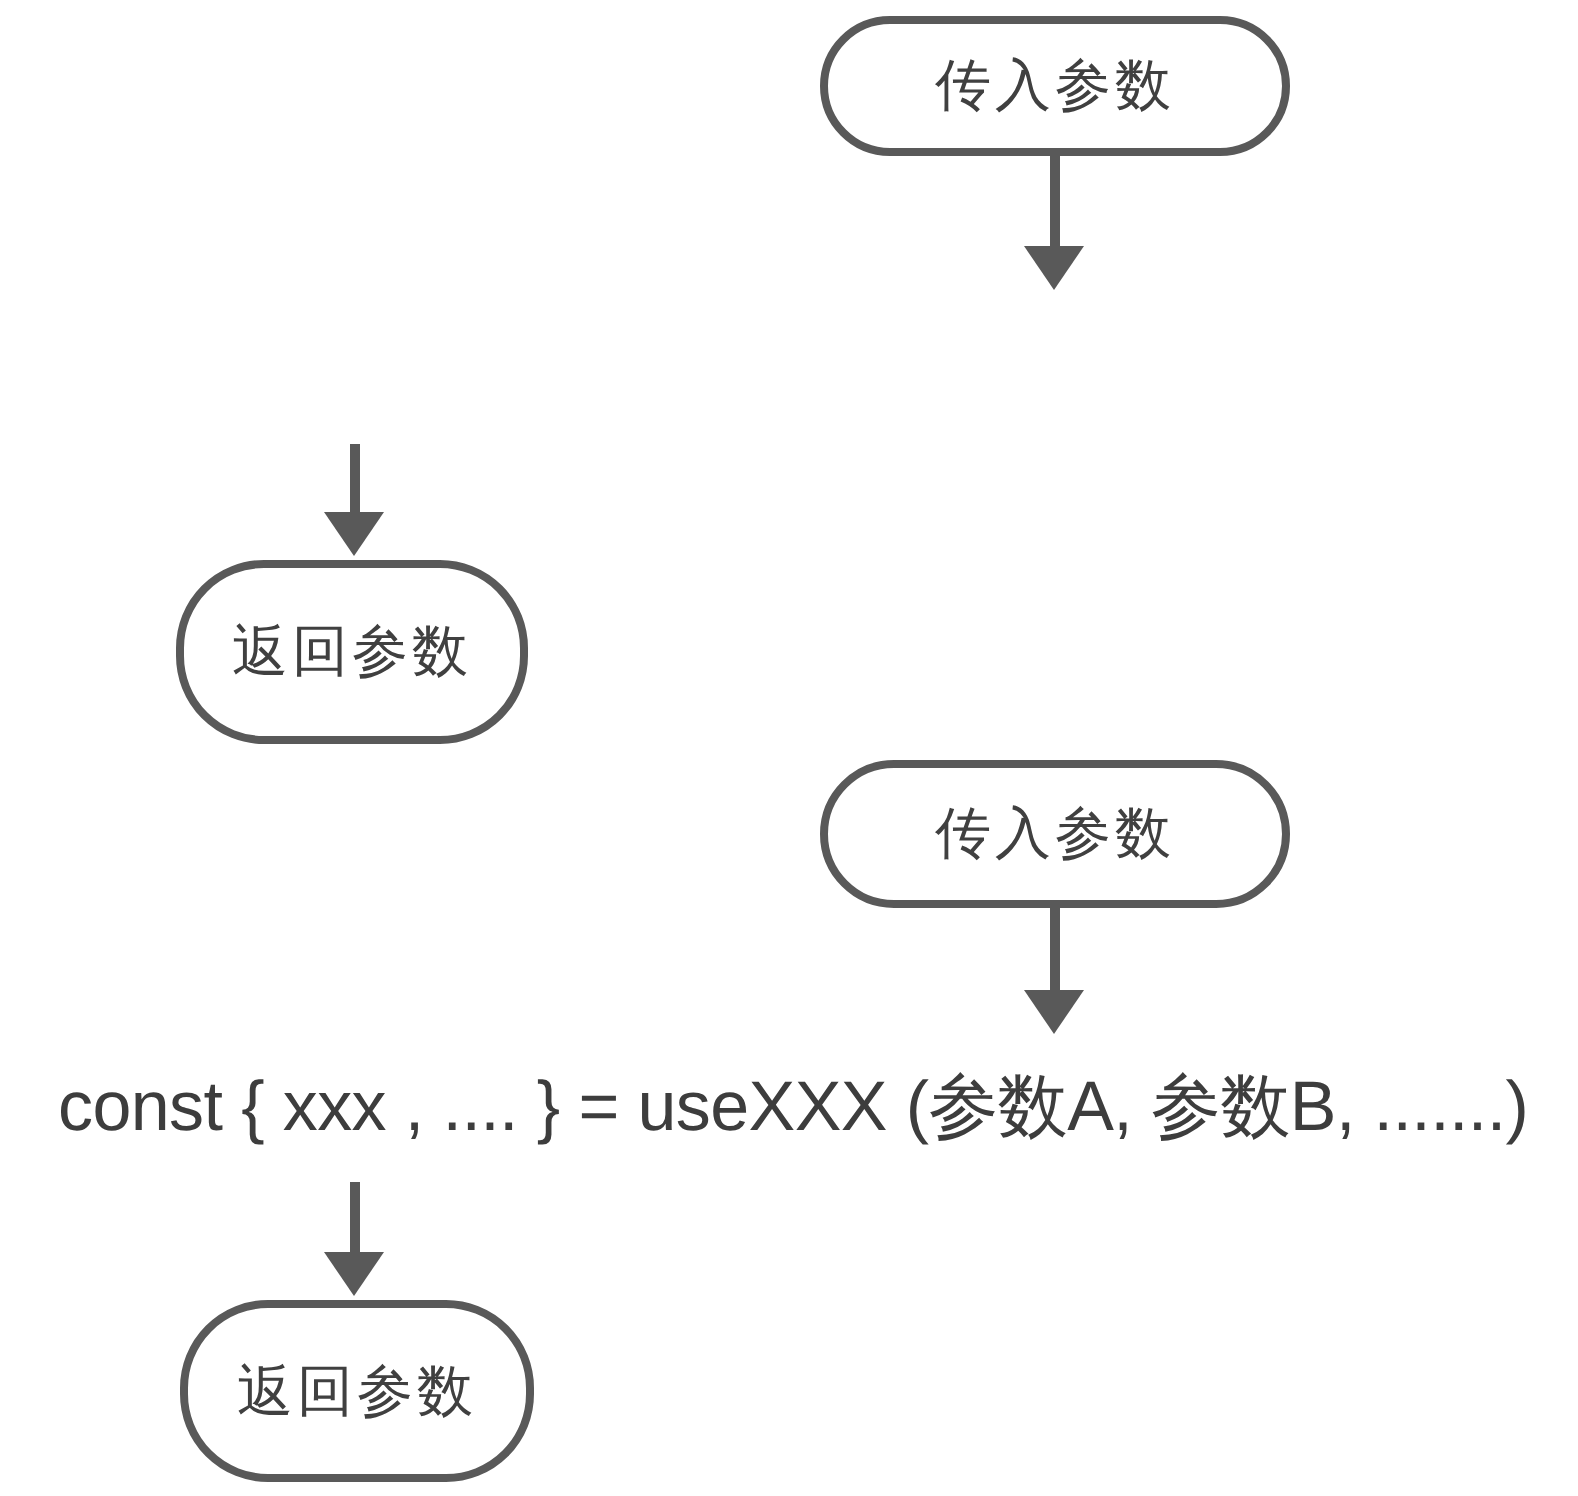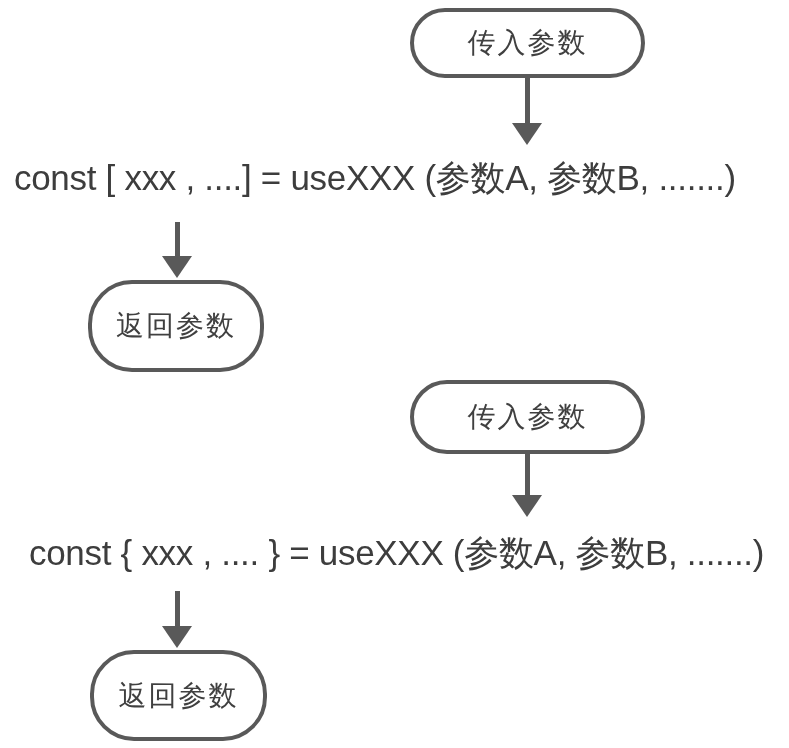--- a/index.html
+++ b/index.html
@@ -86,21 +86,20 @@
 
   <div class="pill pill-input-1">
     <span class="pill-label">传入参数</span>
   </div>
 
   <div class="arrow arrow-1">
     <div class="arrow-line"></div>
     <div class="arrow-head"></div>
   </div>
 
-  <div class="code-line code-1">const [ xxx , ....] = useXXX (参数A, 参数B, .......)</div>
 
   <div class="arrow arrow-2">
     <div class="arrow-line"></div>
     <div class="arrow-head"></div>
   </div>
 
   <div class="pill pill-return-1">
     <span class="pill-label">返回参数</span>
   </div>
 

